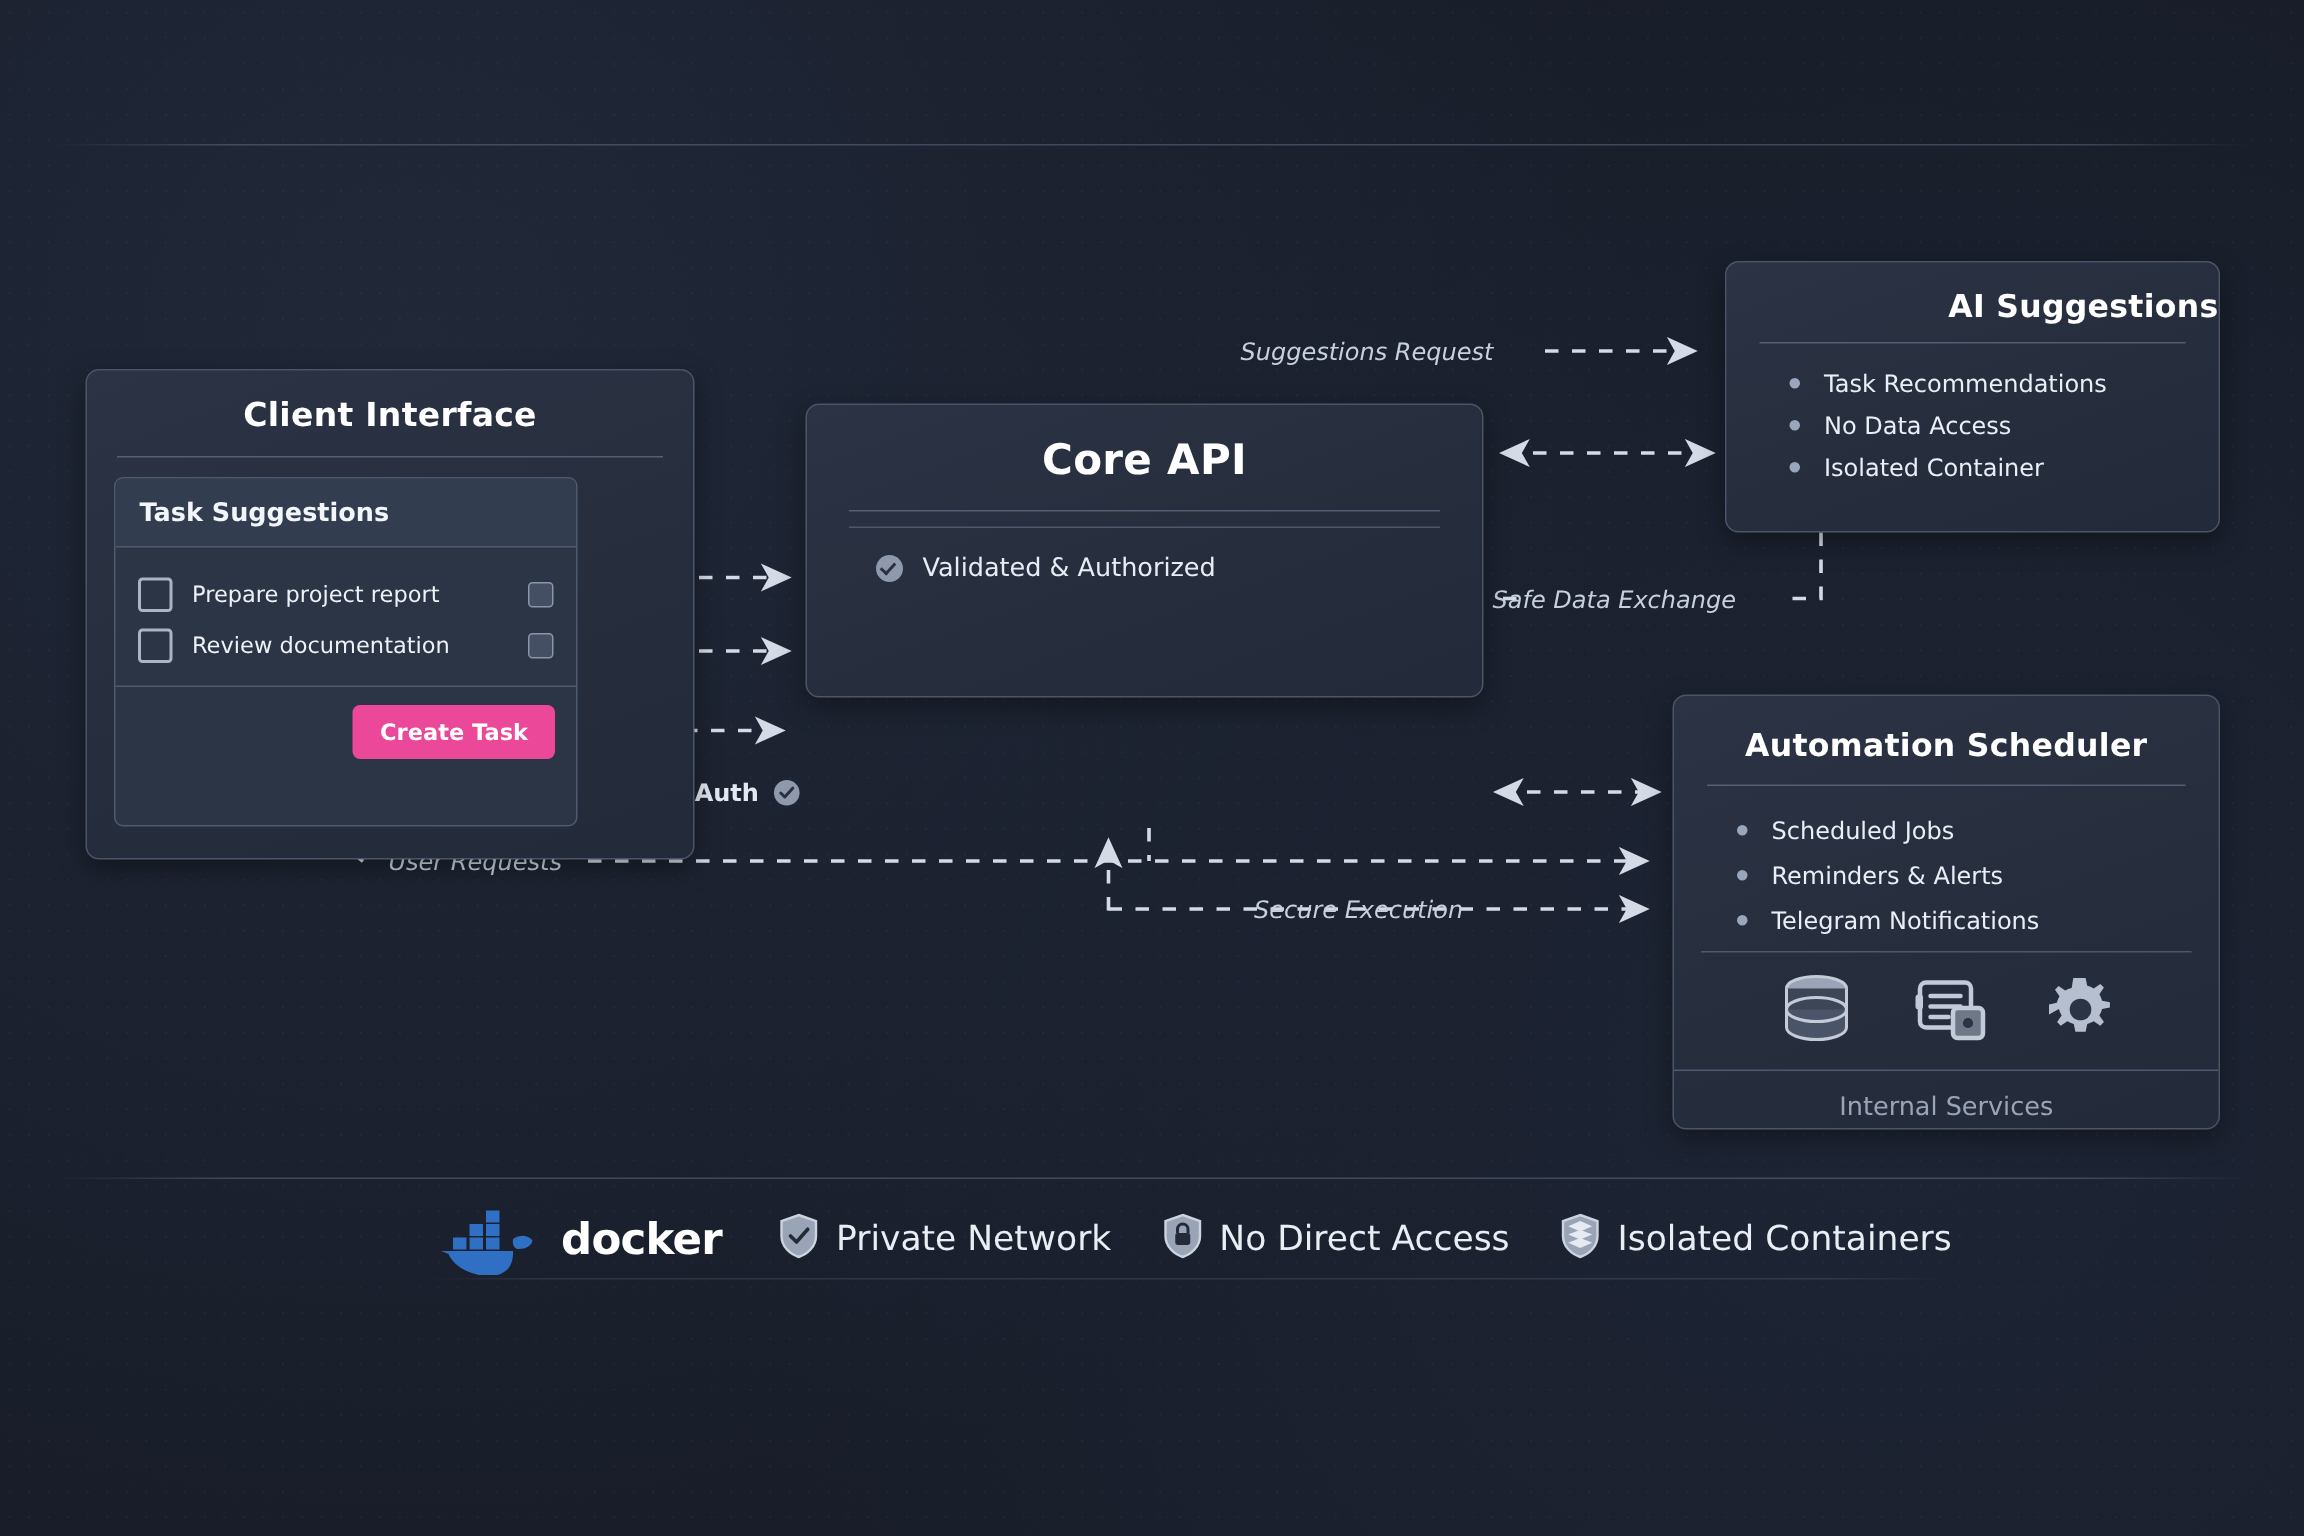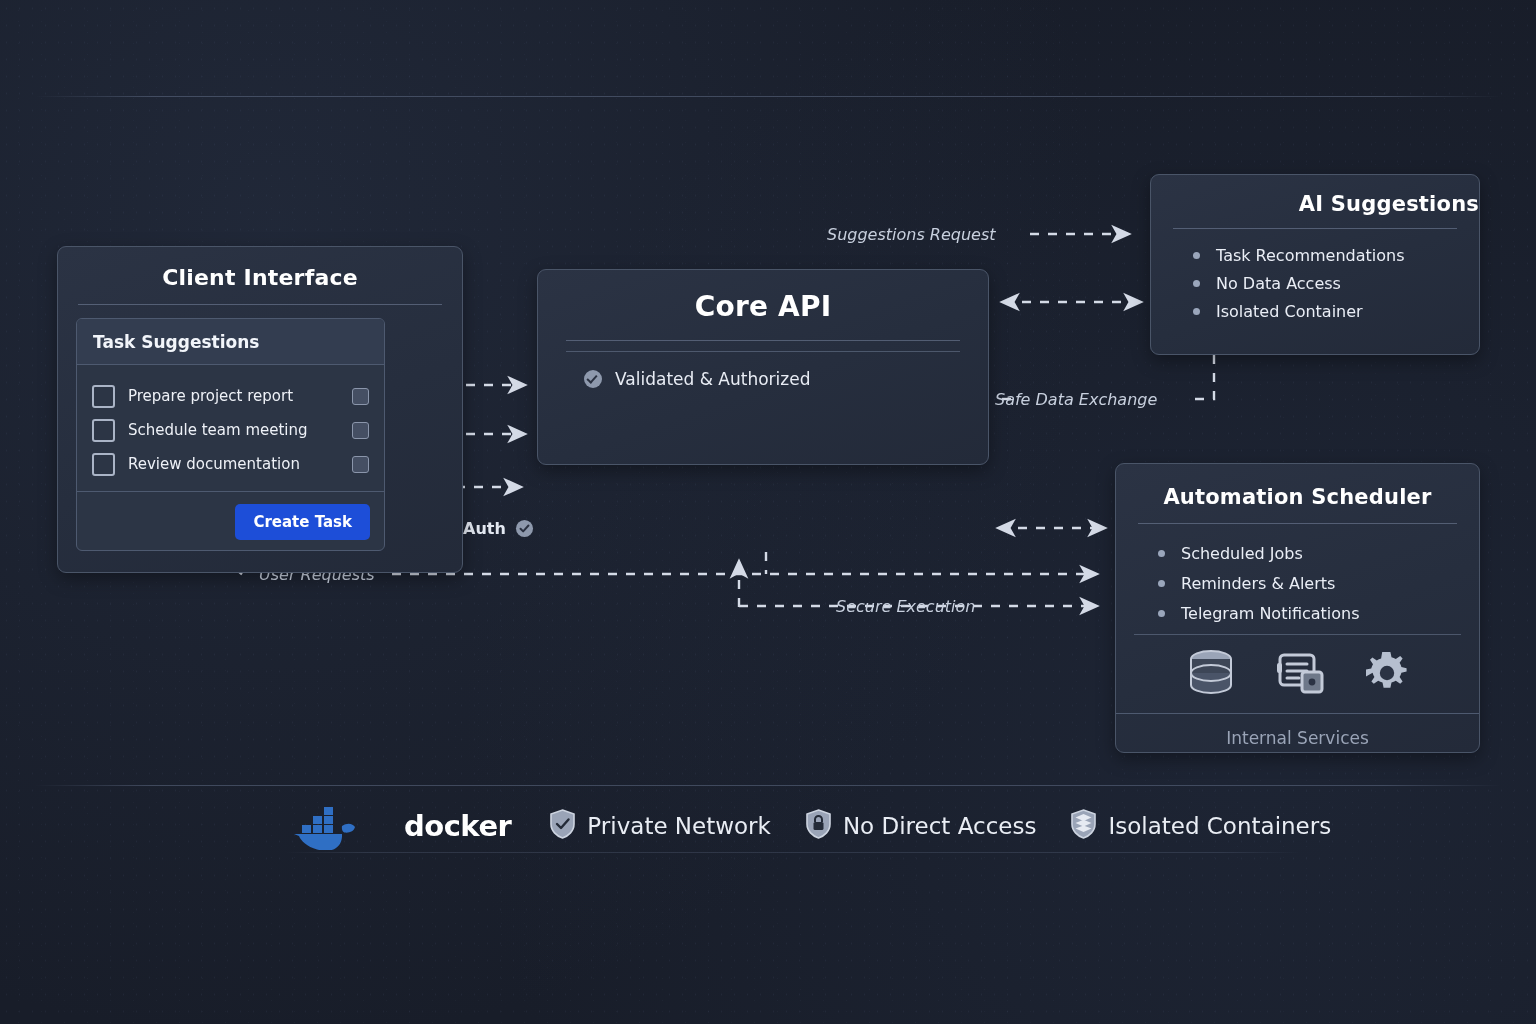--- a/index.html
+++ b/index.html
@@ -115,21 +115,21 @@
   }
   .card-foot {
     border-top: 1px solid #4e5a70;
     height: 59px;
     display: flex;
     align-items: center;
     justify-content: flex-end;
     padding-right: 14px;
   }
   .btn-primary {
-    background: #1d4ed8;
+    background: #ec4899;
     color: #ffffff;
     border: none;
     border-radius: 5px;
     font-size: 15px;
     font-weight: bold;
     font-family: inherit;
     padding: 9px 18px;
     cursor: pointer;
   }
 
@@ -219,21 +219,20 @@
     width: 870px;
     height: 52px;
     display: flex;
     align-items: center;
     gap: 0px;
   }
   .docker-logo {
     display: flex;
     align-items: center;
     margin-right: 38px;
-    gap: 30px;
   }
   .docker-word {
     font-size: 29px;
     font-weight: bold;
     color: #ffffff;
     letter-spacing: -0.5px;
     margin-left: 12px;
   }
   .badge {
     display: flex;
@@ -325,25 +324,20 @@
     <div class="panel-title">Client Interface</div>
     <div class="panel-divider"></div>
 
     <div class="card">
       <div class="card-head">Task Suggestions</div>
 
       <div class="task-list">
         <div class="task-row">
           <span class="cbox"></span>
           <span class="task-label">Prepare project report</span>
-          <span class="mini-box"></span>
-        </div>
-        <div class="task-row">
-          <span class="cbox"></span>
-          <span class="task-label">Schedule team meeting</span>
           <span class="mini-box"></span>
         </div>
         <div class="task-row">
           <span class="cbox"></span>
           <span class="task-label">Review documentation</span>
           <span class="mini-box"></span>
         </div>
       </div>
 
       <div class="card-foot">

